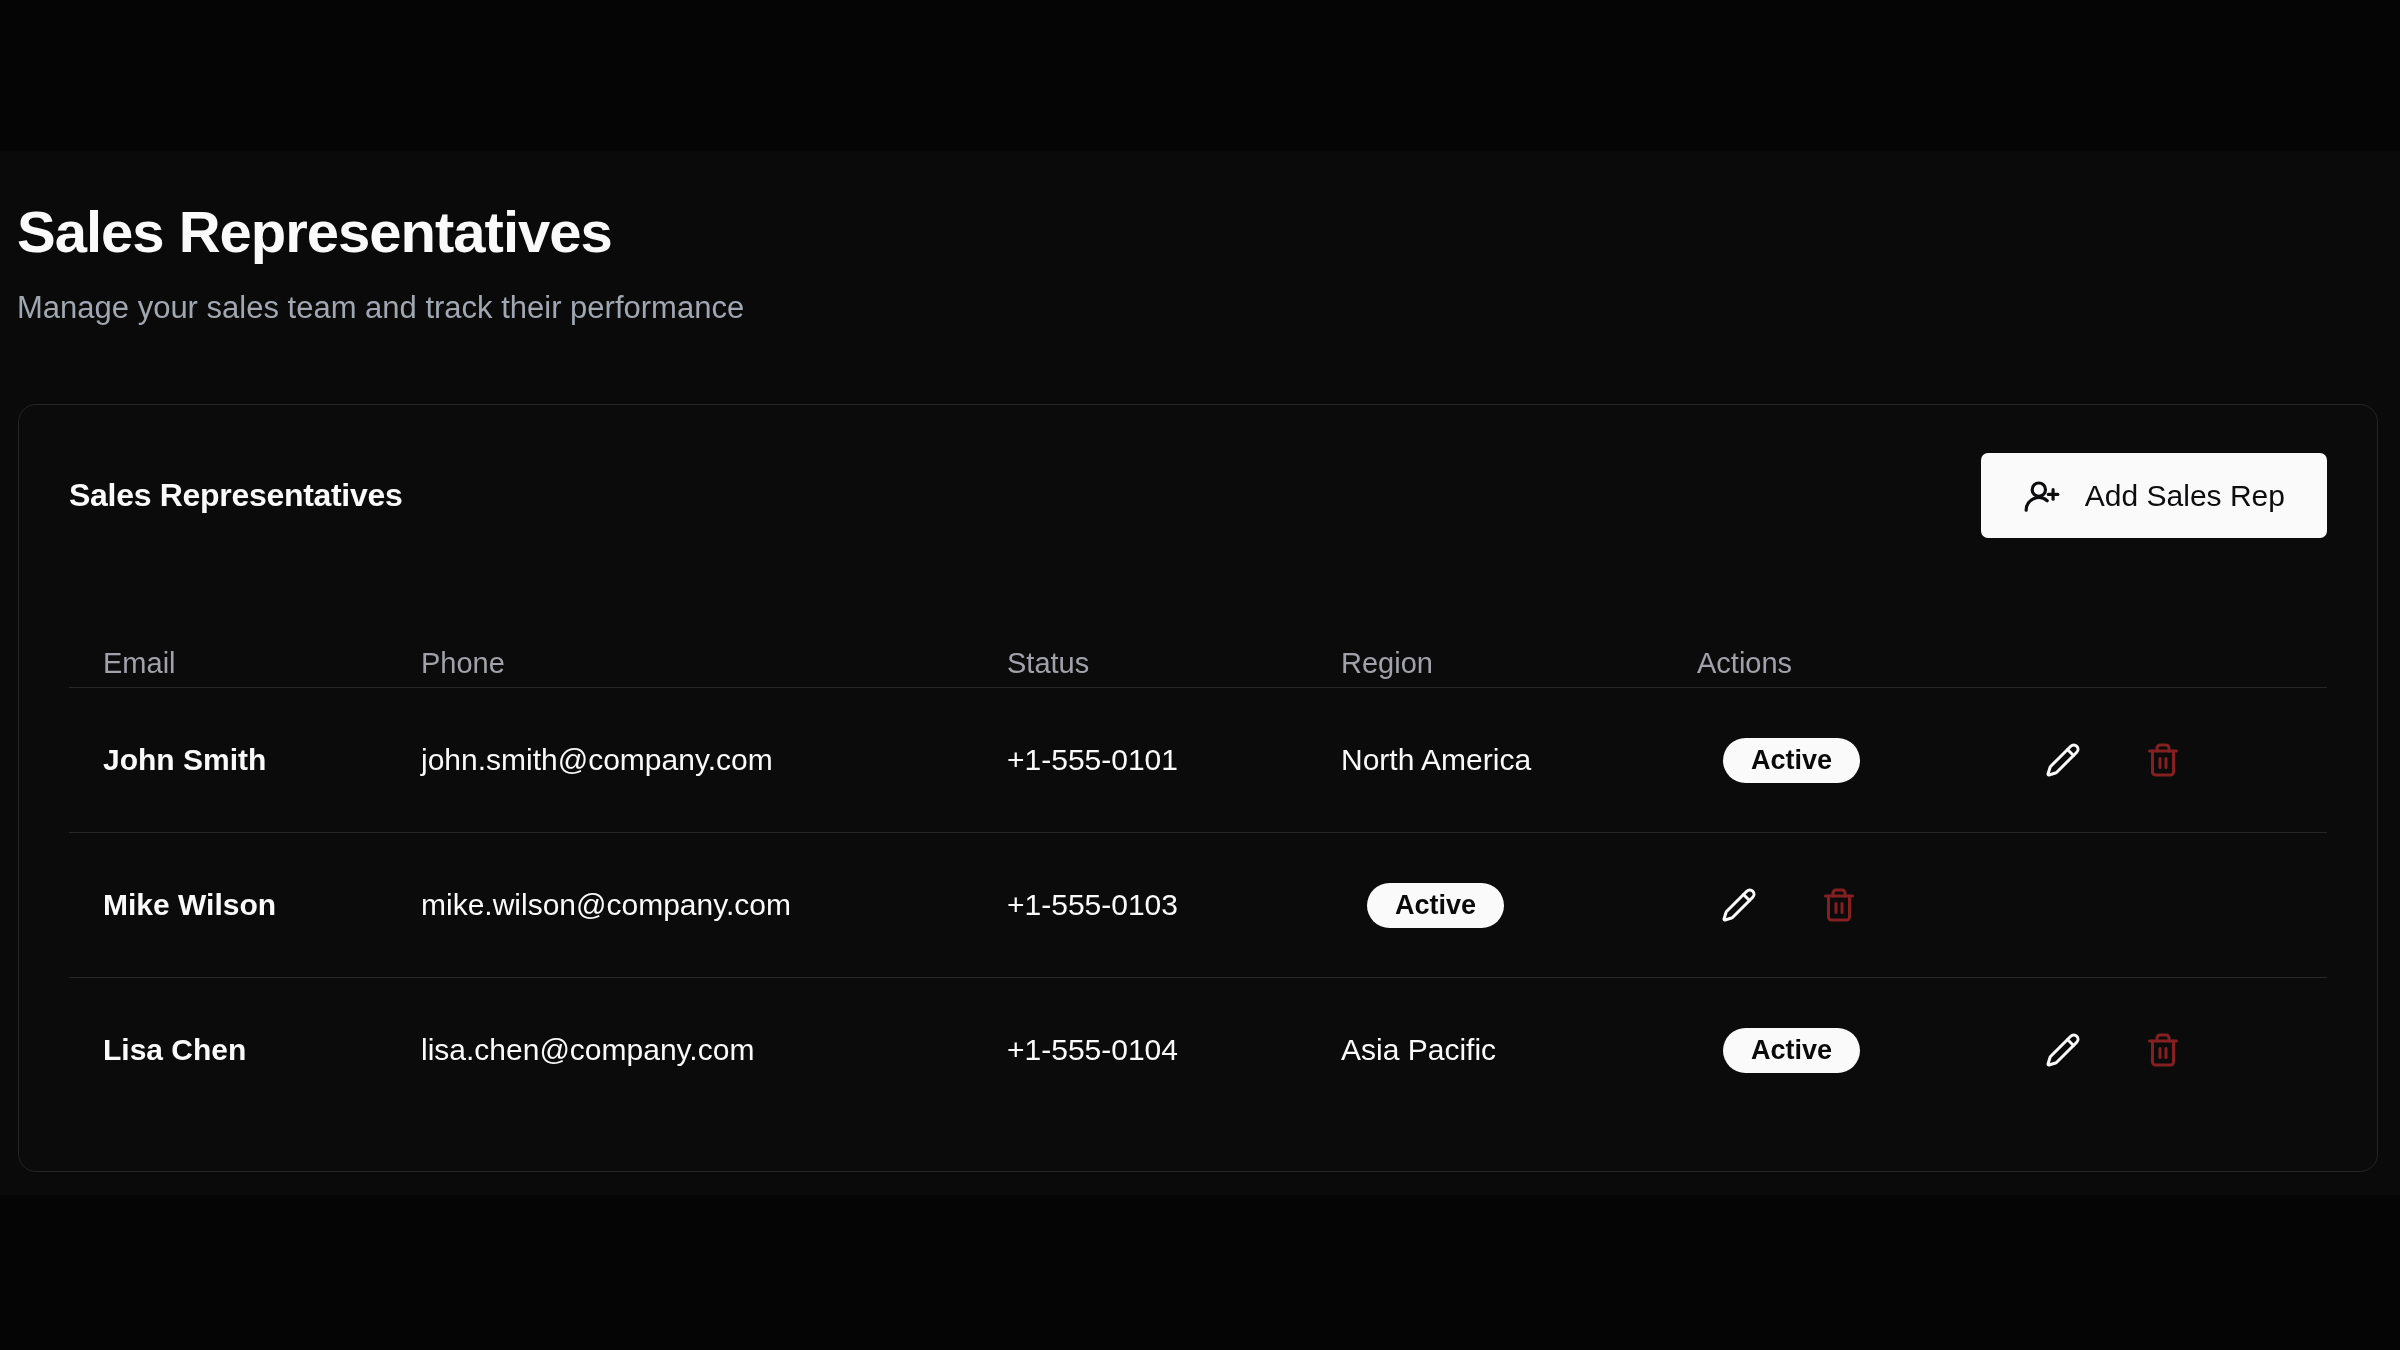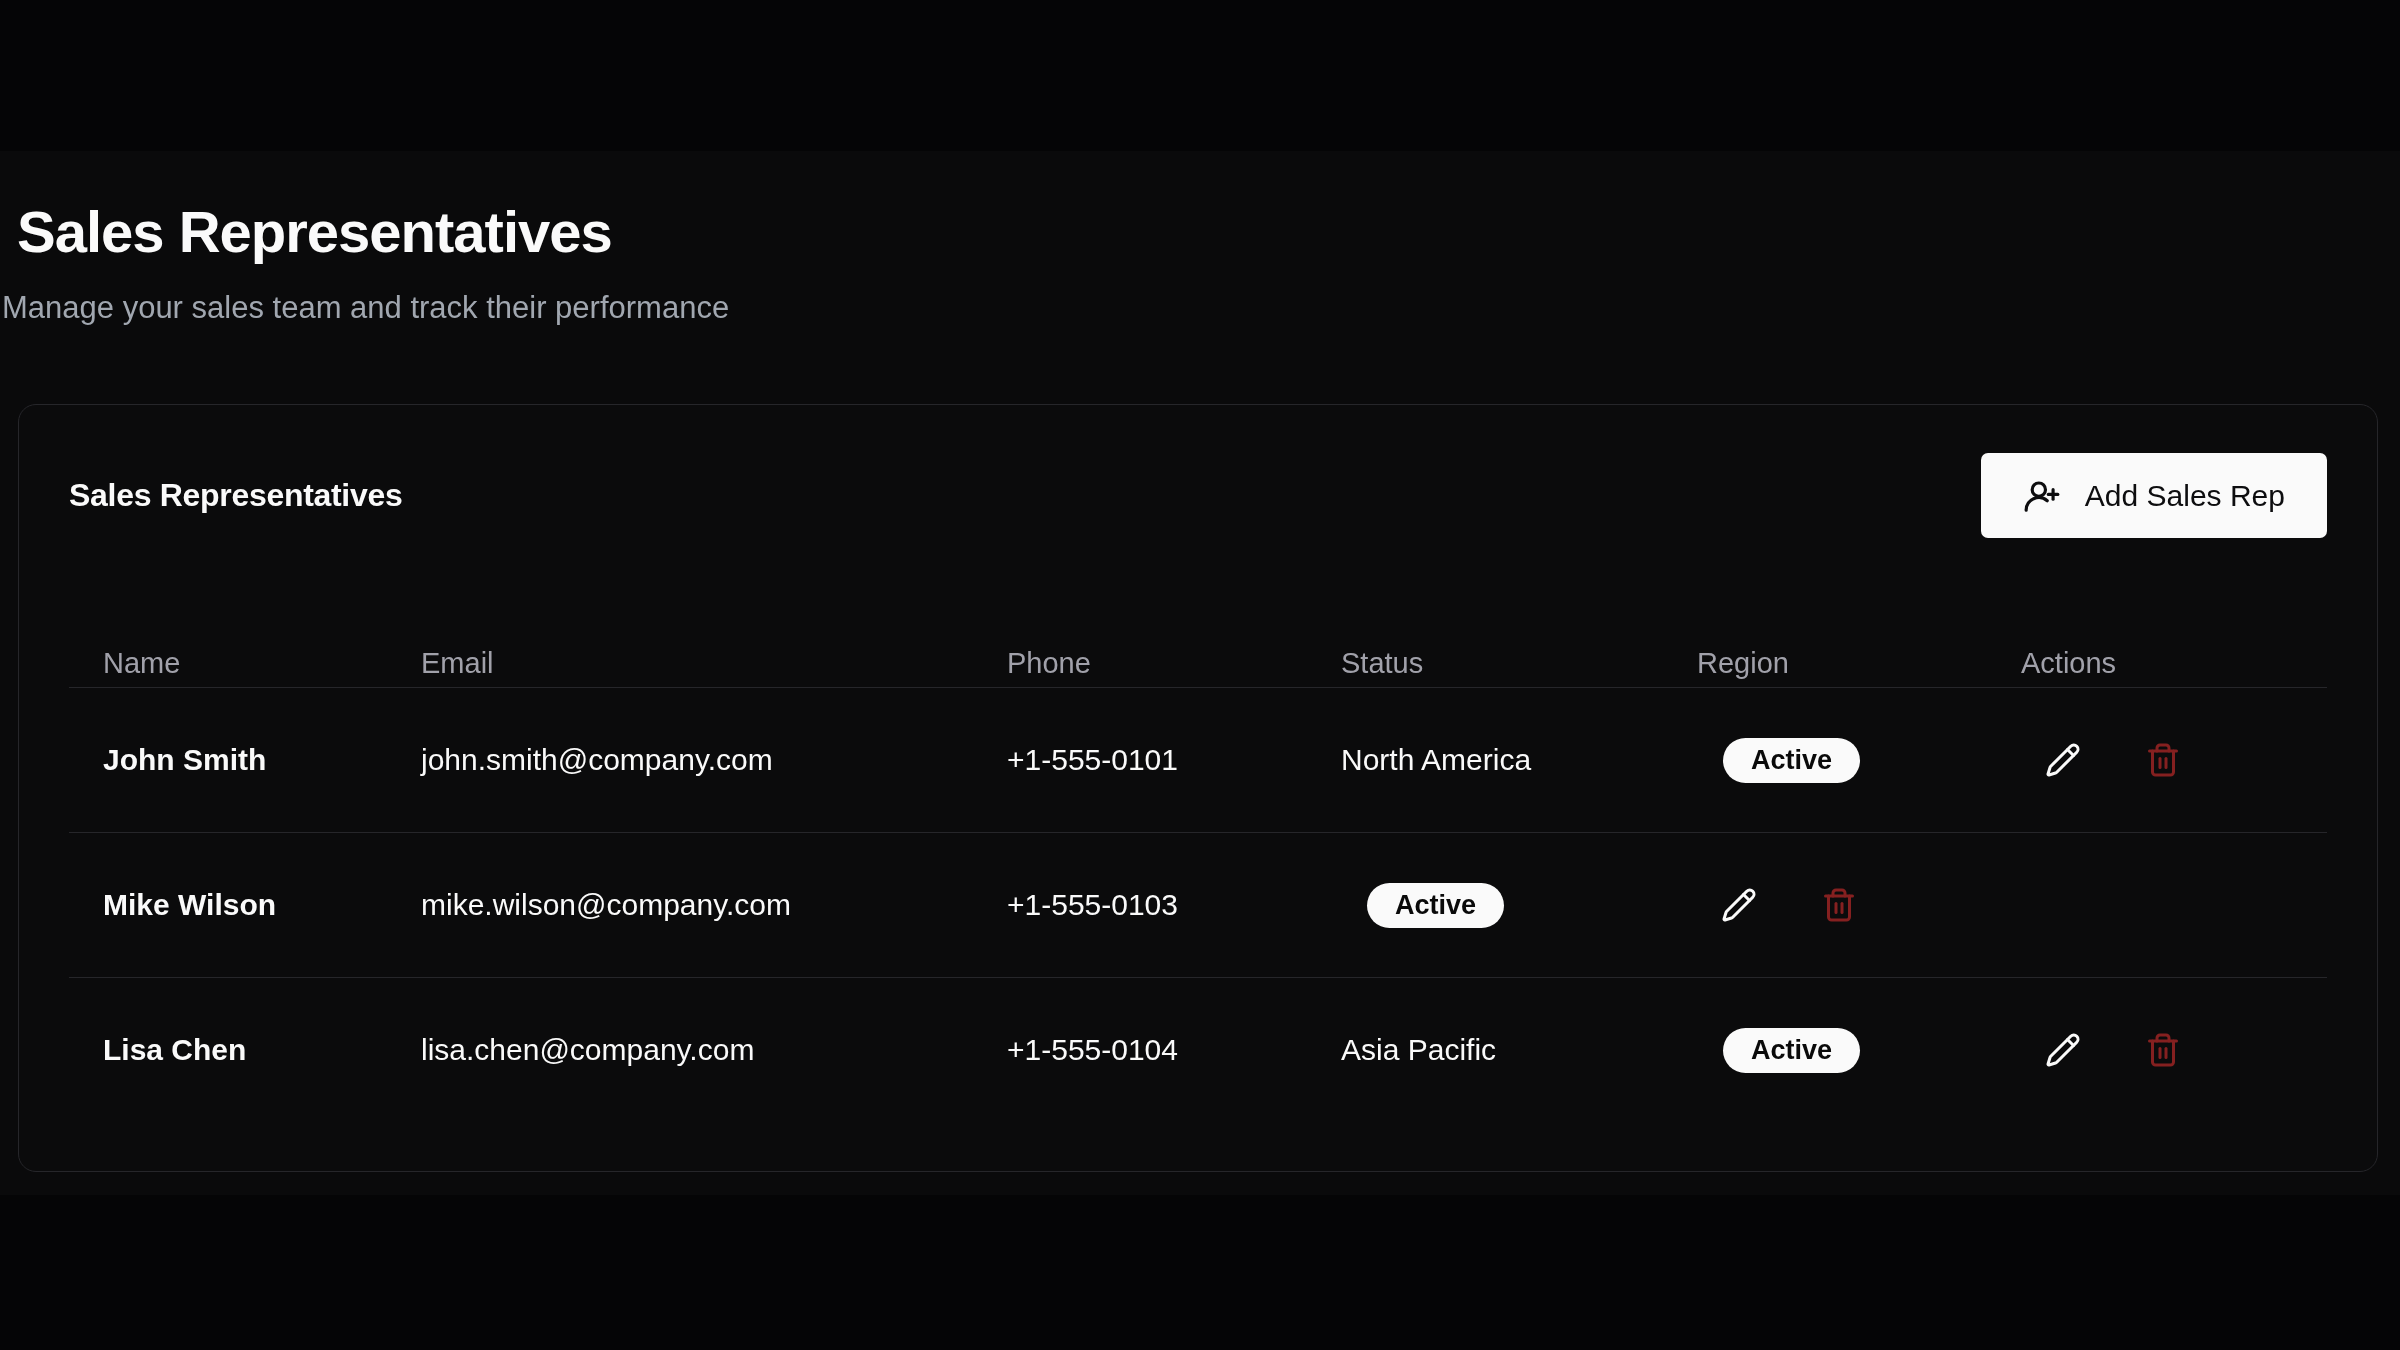--- a/index.html
+++ b/index.html
@@ -33,21 +33,21 @@
     position:absolute;
     left:17px; top:200px;
     font-size:58px;
     line-height:1.1;
     font-weight:700;
     letter-spacing:-1px;
     color:var(--text-white);
   }
   .page-subtitle{
     position:absolute;
-    left:2px; top:290px;
+    left:17px; top:290px;
     font-size:31px;
     font-weight:400;
     color:var(--text-muted);
   }
   .card{
     position:absolute;
     left:18px; top:404px;
     width:2360px; height:768px;
     background:var(--card-bg);
     border:1px solid var(--border);
@@ -164,21 +164,20 @@
           <path d="M19 8v6"></path>
           <path d="M22 11h-6"></path>
         </svg>
       </span>
       <span>Add Sales Rep</span>
     </button>
   </div>
 
   <div class="table">
     <div class="grid-row header-row">
-        <div class="th">Name</div>
         <div class="th">Email</div>
         <div class="th">Phone</div>
         <div class="th">Status</div>
         <div class="th">Region</div>
         <div class="th">Actions</div>
       </div>
     <div>
   <div class="grid-row data-row">
     <div class="td name">John Smith</div>
     <div class="td">john.smith@company.com</div>

